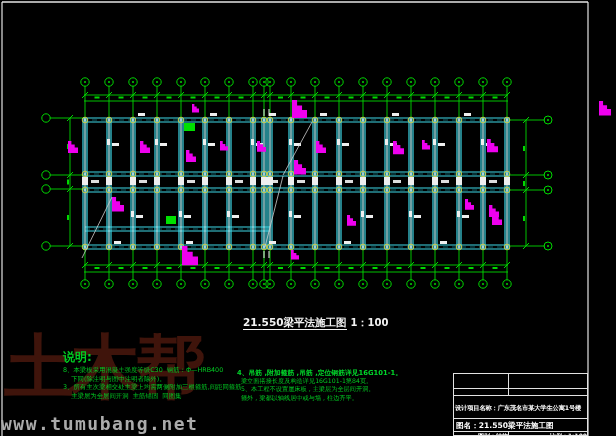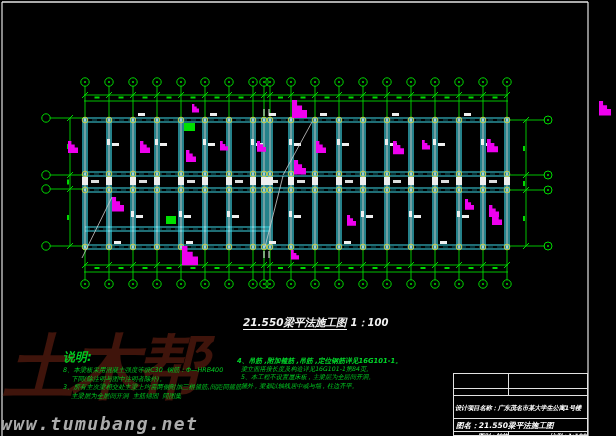--- a/index.html
+++ b/index.html
@@ -1,33 +1,33 @@
 <!DOCTYPE html>
 <html><head>
 <meta charset="utf-8">
 <style>
   html,body{margin:0;padding:0;background:#000;}
   #screen{position:relative;width:616px;height:436px;background:#000;overflow:hidden;
-          font-family:"DejaVu Sans",sans-serif;font-style:italic;}
+          font-family:"DejaVu Sans",sans-serif;}
   #plan-svg{position:absolute;left:0;top:0;}
   .main-title{position:absolute;left:243px;top:316px;color:#f2f2f2;font-weight:bold;
               font-size:10.5px;white-space:nowrap;z-index:4;}
   .main-title .t{border-bottom:1.5px solid #f2f2f2;padding-bottom:1px;}
   .main-title .s{margin-left:4px;font-size:10px;}
   .logo{position:absolute;left:4px;top:336px;color:#3f140b;font-weight:bold;font-size:70px;
         letter-spacing:-4px;line-height:62px;z-index:1;white-space:nowrap;}
   .watermark{position:absolute;left:1px;top:413px;color:#ababab;font-weight:bold;
              font-family:"DejaVu Sans Mono",monospace;font-size:18px;letter-spacing:1.5px;z-index:3;
              white-space:nowrap;}
   .notes{position:absolute;left:63px;top:349px;z-index:2;color:#00cc22;}
   .notes .hd{font-size:12px;font-weight:bold;}
   .notes .ln{font-size:6.4px;line-height:8.6px;white-space:pre;}
   .notes2{position:absolute;left:237px;top:357px;z-index:2;color:#00cc22;}
   .notes2 .ln{font-size:6.2px;line-height:8.2px;white-space:pre;}
-  .notes2 .ln:first-child{font-weight:bold;font-size:6.8px;color:#00d82a;}
+  .notes2 .ln:first-child{font-weight:bold;font-size:6.8px;color:#00d82a;margin-top:12px;}
   .tb{position:absolute;left:453px;top:373px;width:135px;height:63px;z-index:4;
       border:1px solid #e2e2e2;box-sizing:border-box;color:#fff;overflow:hidden;text-align:right;}
   .tb .row{box-sizing:border-box;border-bottom:1px solid #e2e2e2;display:flex;}
   .tb .r1{height:15px;} .tb .r2{height:7px;}
   .tb .c1{width:55px;border-right:1px solid #e2e2e2;box-sizing:border-box;}
   .tb .c2{flex:1;}
   .tb .r3{height:23px;font-size:6.3px;font-weight:bold;line-height:23px;padding-left:1px;
           white-space:nowrap;letter-spacing:-0.2px;}
   .tb .r4{height:13px;font-size:7.6px;font-weight:bold;line-height:13px;padding-left:2px;
           white-space:nowrap;}

